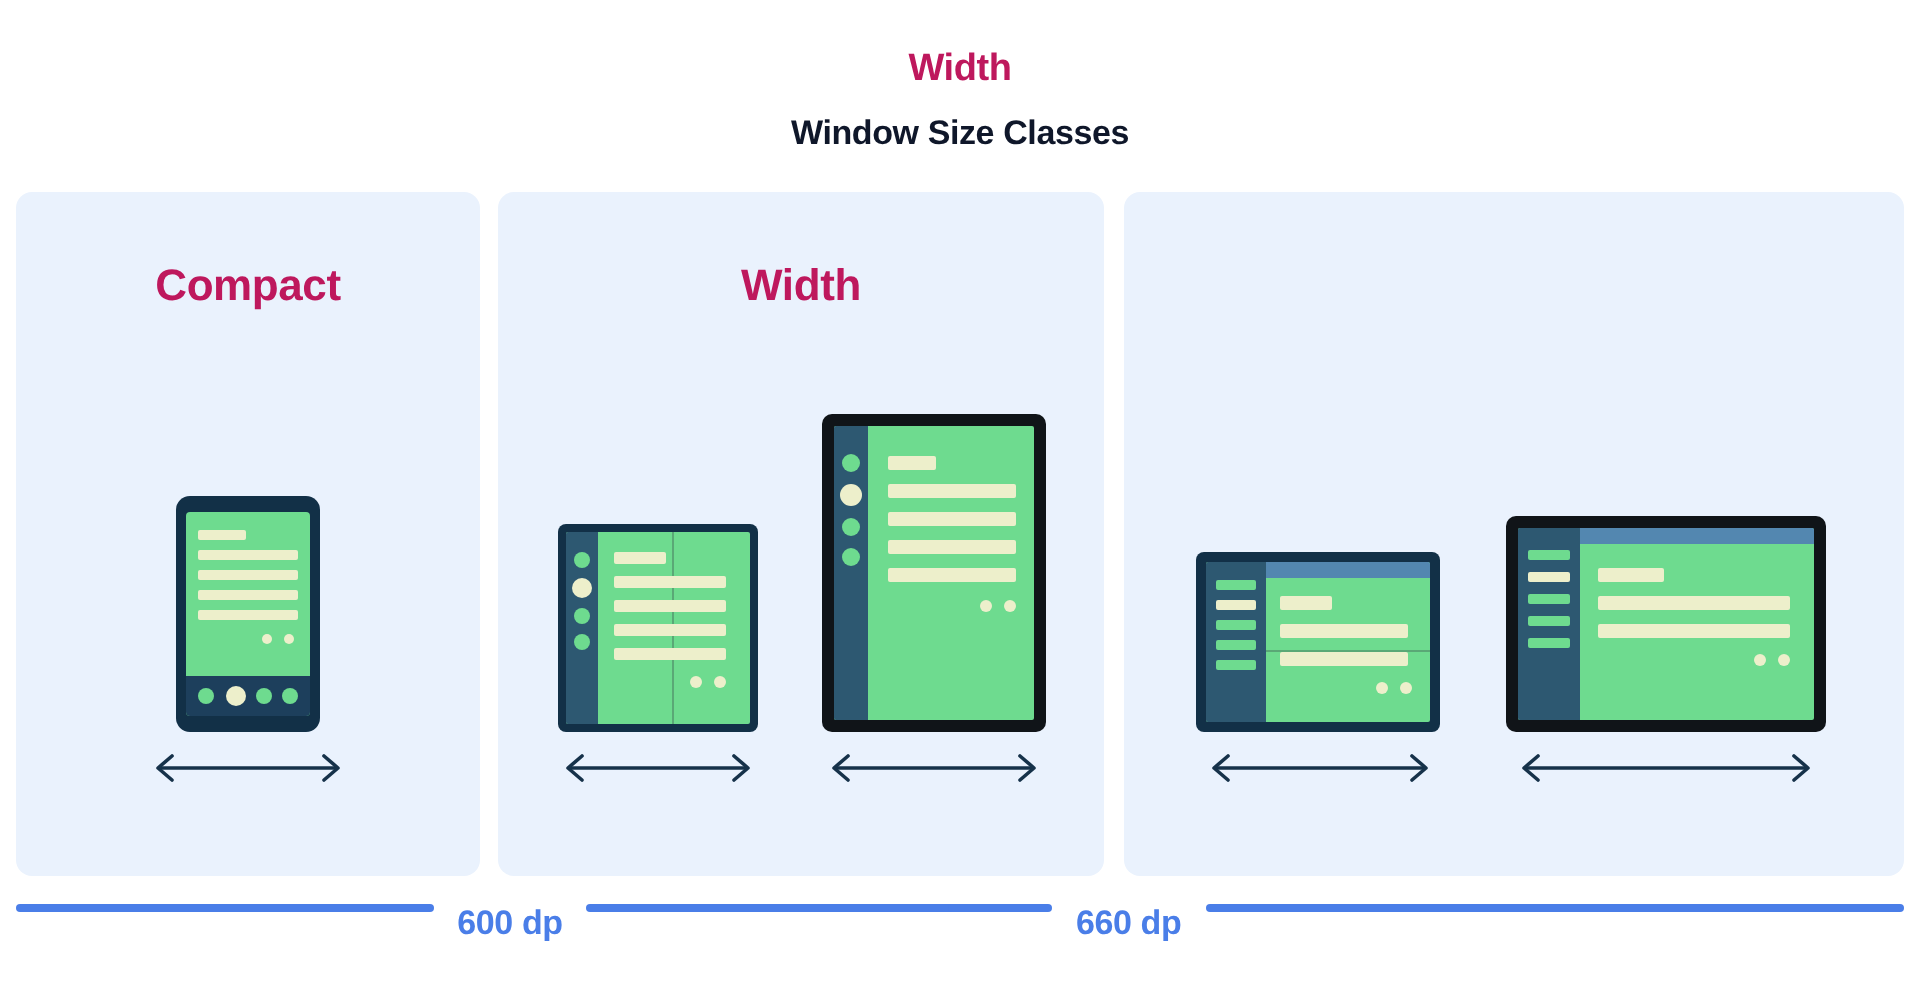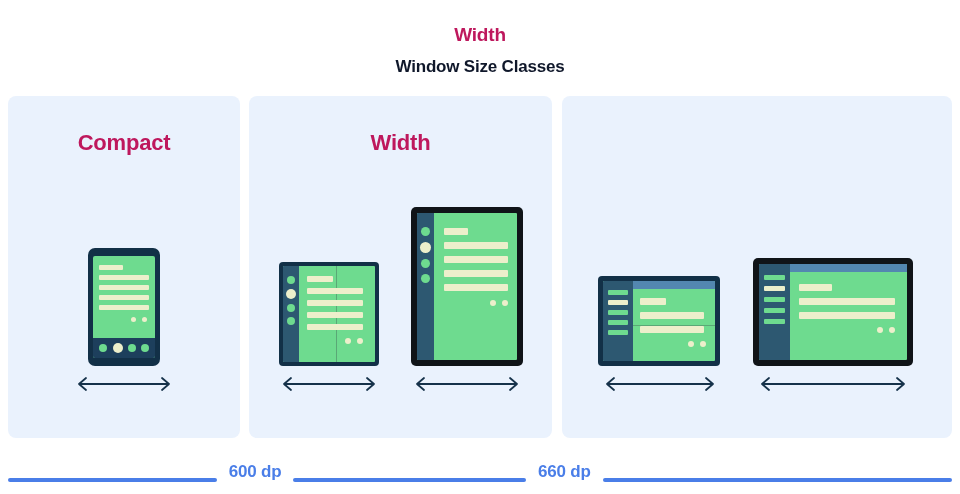--- a/index.html
+++ b/index.html
@@ -138,21 +138,21 @@
     top: 452px;
     left: 0;
     width: 960px;
     height: 42px;
   }
   .measure {
     position: absolute;
     top: 0;
     height: 30px;
     display: flex;
-    align-items: flex-end;
+    align-items: flex-start;
   }
   #measure-600 { left: 8px;   width: 494px; }
   #measure-840 { left: 474px; width: 478px; }
 
   .measure-line {
     flex: 1 1 auto;
     height: 4px;
     border-radius: 2px;
     background: #4a7ee8;
   }

